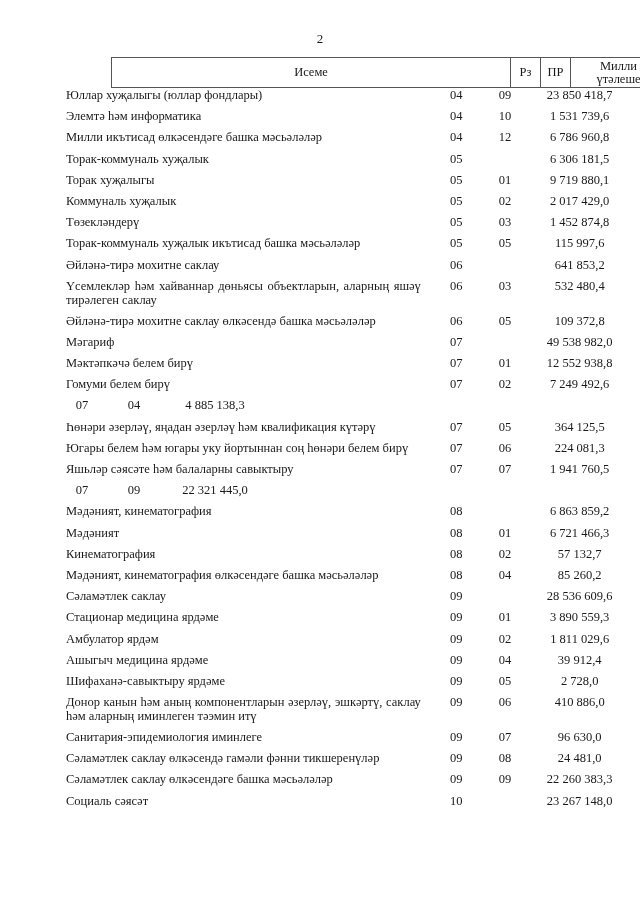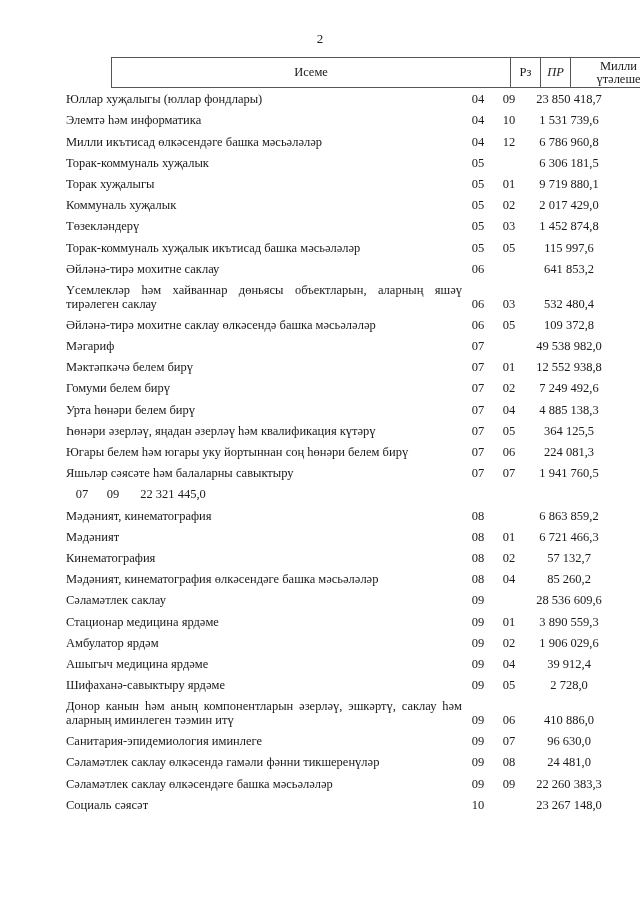--- a/index.html
+++ b/index.html
@@ -6,24 +6,24 @@
   body { width: 640px; height: 905px; position: relative; overflow: hidden;
          font-family: "Liberation Serif", "DejaVu Serif", serif; color: #1a1a1a; }
   .page-num { position: absolute; top: 31px; left: 0; width: 640px; text-align: center; font-size: 13px; }
   .header { position: absolute; top: 57px; left: 63px; width: 634px; height: 31px;
             border: 1px solid #555; box-sizing: border-box; display: flex; margin-left: 48px; }
   .header .hc { border-right: 1px solid #555; display: flex; align-items: center; justify-content: center;
                 font-size: 12.5px; text-align: center; line-height: 13px; box-sizing: border-box; }
   .header .hc:last-child { border-right: none; }
   .c-name { width: 399px; }
   .c-rz { width: 30px; }
-  .c-pr { width: 30px; font-style: italic; }
+  .c-pr { width: 30px; }
   .c-sum { width: 95px; }
   .rows { position: absolute; top: 88px; left: 66px; width: 554px; }
-  .row { display: flex; align-items: flex-end; font-size: 12.5px; line-height: 14px; min-height: 21.2px; }
+  .row { display: flex; align-items: flex-start; font-size: 12.5px; line-height: 14px; min-height: 21.2px; gap: 21px; }
   .row.tall { min-height: 35px; }
   .row .n { width: 396px; padding-bottom: 3px; }
   .row.tall .n { text-align: justify; line-height: 14px; }
   .row .rz { width: 32px; text-align: center; padding-bottom: 3px; }
   .row .pr { width: 30px; text-align: center; padding-bottom: 3px; }
   .row .s { width: 90px; text-align: center; padding-bottom: 3px; white-space: nowrap; }
 </style>
 </head>
 <body>
 
@@ -120,21 +120,20 @@
       <div class="pr">01</div>
       <div class="s">12 552 938,8</div>
     </div>
     <div class="row">
       <div class="n">Гомуми белем бирү</div>
       <div class="rz">07</div>
       <div class="pr">02</div>
       <div class="s">7 249 492,6</div>
     </div>
     <div class="row">
-      <div class="n">Урта һөнәри белем бирү</div>
       <div class="rz">07</div>
       <div class="pr">04</div>
       <div class="s">4 885 138,3</div>
     </div>
     <div class="row">
       <div class="n">Һөнәри әзерләү, яңадан әзерләү һәм квалификация күтәрү</div>
       <div class="rz">07</div>
       <div class="pr">05</div>
       <div class="s">364 125,5</div>
     </div>
@@ -188,21 +187,21 @@
     <div class="row">
       <div class="n">Стационар медицина ярдәме</div>
       <div class="rz">09</div>
       <div class="pr">01</div>
       <div class="s">3 890 559,3</div>
     </div>
     <div class="row">
       <div class="n">Амбулатор ярдәм</div>
       <div class="rz">09</div>
       <div class="pr">02</div>
-      <div class="s">1 906 029,6</div>
+      <div class="s">1 811 029,6</div>
     </div>
     <div class="row">
       <div class="n">Ашыгыч медицина ярдәме</div>
       <div class="rz">09</div>
       <div class="pr">04</div>
       <div class="s">39 912,4</div>
     </div>
     <div class="row">
       <div class="n">Шифаханә-савыктыру ярдәме</div>
       <div class="rz">09</div>

